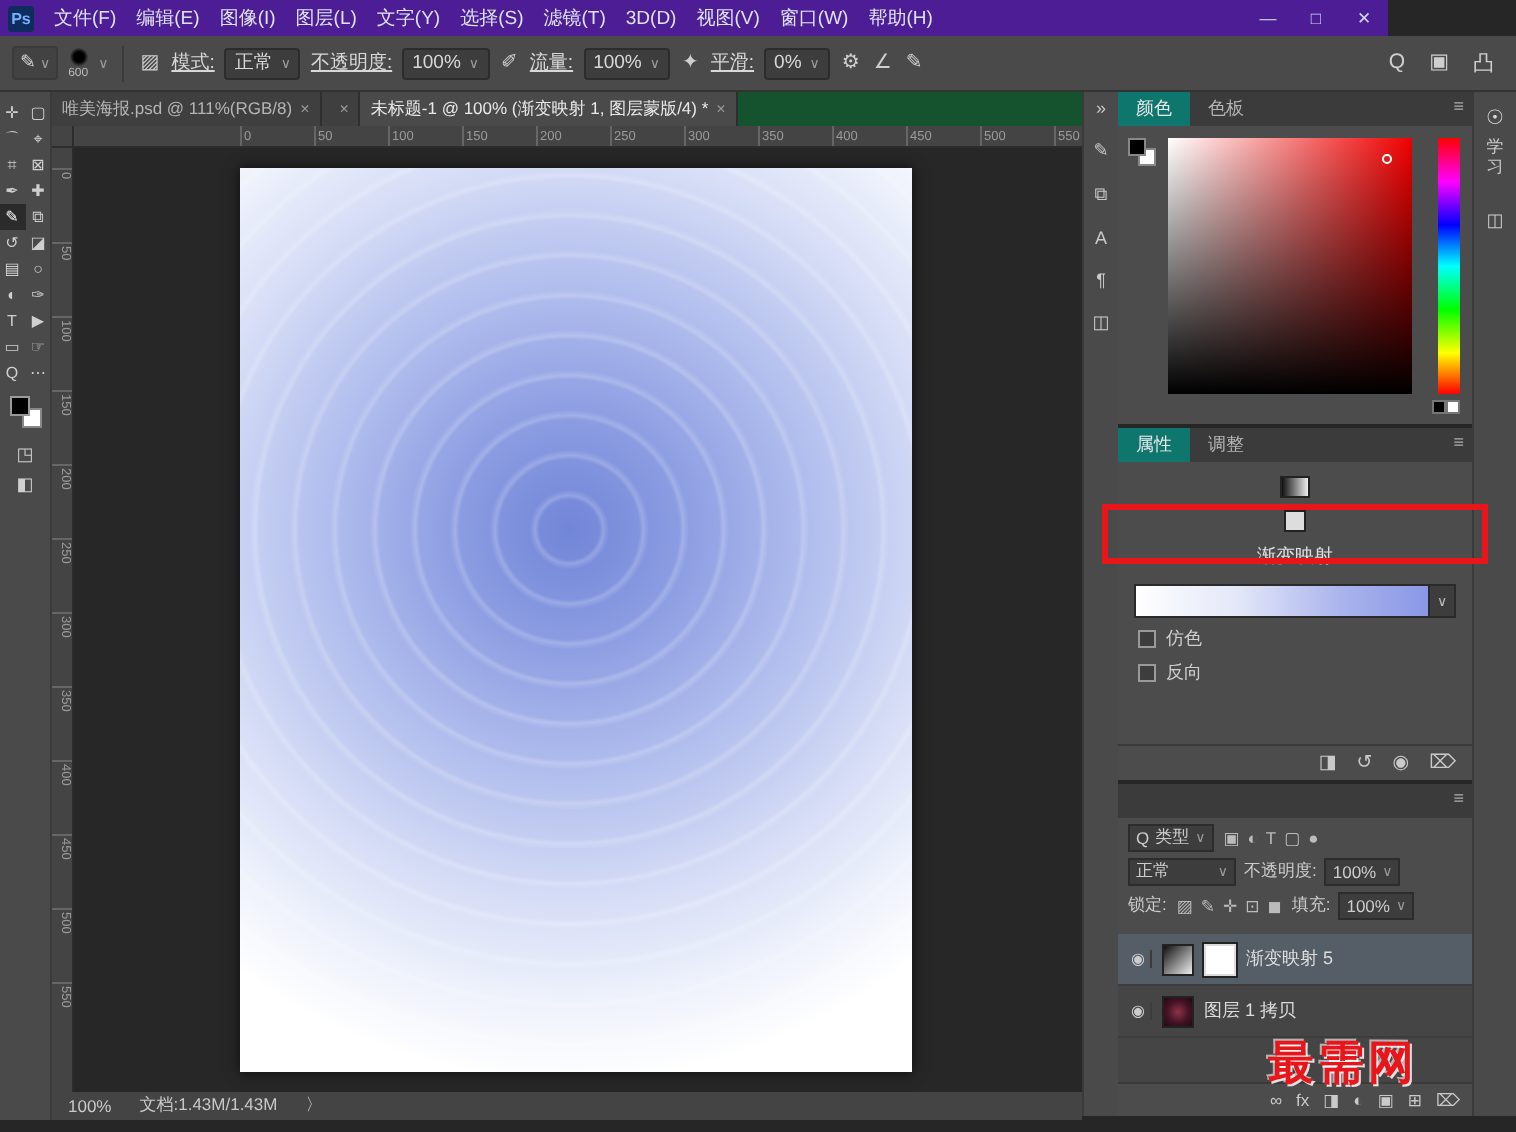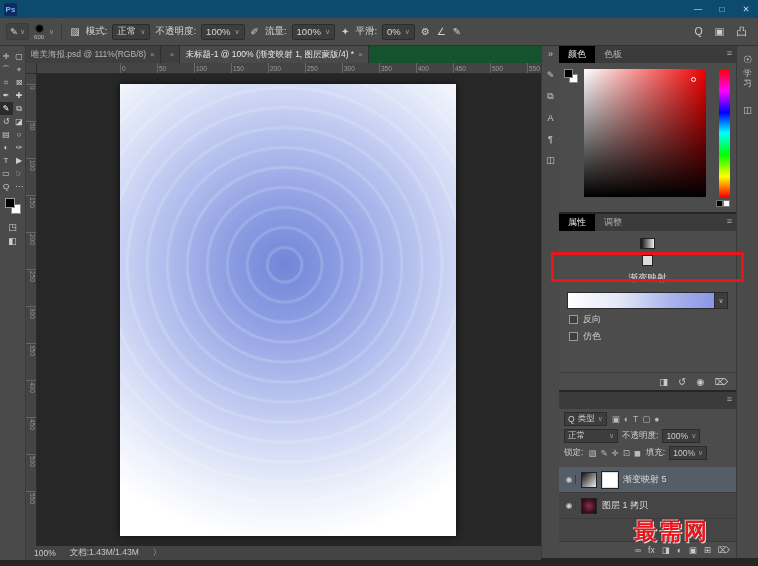--- a/index.html
+++ b/index.html
@@ -3,42 +3,42 @@
 <meta charset="utf-8">
 <style>
   * { box-sizing: border-box; margin: 0; padding: 0; }
   html,body { background:#111; }
   #app {
     position:relative; width:758px; height:566px; overflow:hidden;
     background:#262626; font-family:"Liberation Sans","DejaVu Sans",sans-serif;
     -webkit-font-smoothing:antialiased;
   }
   
-  .menubar { position:absolute; left:0; top:0; width:758px; height:18px;
-    background:#0c4a6e; display:flex; align-items:center; color:#dde3f2; font-size:9.5px; }
+  .menubar { position:absolute; left:0; top:0; width:694px; height:18px;
+    background:#4c1d95; display:flex; align-items:center; color:#dde3f2; font-size:9.5px; }
   .ps-logo { width:13px; height:13px; margin:0 5px 0 4px; background:#0e2d5e; color:#7ab1ff;
     font-size:8px; font-weight:bold; display:flex; align-items:center; justify-content:center; border-radius:2px; }
   .menus { display:flex; height:100%; align-items:center; }
   .menu-item { padding:0 5px; white-space:nowrap; cursor:default; }
   .win-controls { position:absolute; right:0; top:0; height:18px; display:flex; }
   .win-btn { width:24px; height:18px; display:flex; align-items:center; justify-content:center;
     font-size:8.5px; color:#cdd4e6; }
   
   .optionsbar { position:absolute; left:0; top:18px; width:758px; height:28px; background:#4a4a4a;
     border-bottom:1px solid #333; display:flex; align-items:center; gap:5px; padding:0 6px;
     font-size:9.5px; color:#d8d8d8; }
   .tool-preview { display:flex; align-items:center; gap:2px; padding:2px 3px; border:1px solid #3a3a3a;
     border-radius:2px; background:#424242; }
   .brush-preset { display:flex; flex-direction:column; align-items:center; line-height:1; }
   .brush-dot { width:9px; height:9px; border-radius:50%; background:radial-gradient(circle,#000 40%,rgba(0,0,0,0) 75%); }
   .brush-size { font-size:6px; color:#bbb; margin-top:1px; }
   .caret { font-size:7px; color:#9a9a9a; }
   .vsep { width:1px; height:18px; background:#3a3a3a; margin:0 2px; }
   .opt-icon { font-size:10px; color:#cfcfcf; padding:0 1px; }
-  .opt-label { white-space:nowrap; }
+  .opt-label { white-space:nowrap;text-decoration:underline; }
   .opt-select { background:#3d3d3d; border:1px solid #2c2c2c; border-radius:2px; height:16px;
     display:flex; align-items:center; gap:4px; padding:0 4px; white-space:nowrap; }
   .opt-right { margin-left:auto; display:flex; gap:10px; padding-right:4px; }
   .opt-right .opt-icon { font-size:10.5px; }
   
   .toolbar { position:absolute; left:0; top:46px; width:26px; height:514px; background:#4a4a4a;
     border-right:1px solid #3a3a3a; display:flex; flex-direction:column; align-items:center; padding-top:4px; }
   .tools-grid { display:grid; grid-template-columns:13px 13px; }
   .tool { width:13px; height:13px; display:flex; align-items:center; justify-content:center;
     font-size:8px; line-height:13px; color:#cfcfcf; }
@@ -82,21 +82,21 @@
   
   .panel-strip { position:absolute; left:541px; top:46px; width:18px; height:512px; background:#4a4a4a;
     border-left:1px solid #3a3a3a; display:flex; flex-direction:column; align-items:center;
     padding-top:3px; gap:11px; }
   .strip-icon { font-size:9px; color:#c9c9c9; }
   
   .panel { position:absolute; left:559px; width:177px; background:#4c4c4c; }
   .panel-header { height:17px; background:#3b3b3b; display:flex; align-items:stretch; font-size:9px;
     color:#b5b5b5; position:relative; }
   .panel-tab { padding:0 9px; display:flex; align-items:center; white-space:nowrap; }
-  .panel-tab.active { background:#000000; color:#e8e8e8; }
+  .panel-tab.active { background:#0f766e; color:#e8e8e8; }
   .panel-menu-icon { position:absolute; right:4px; top:2px; font-size:9px; color:#aaa; }
   
   .color-panel { top:46px; height:166px; }
   .mini-fgbg { position:absolute; left:5px; top:23px; width:14px; height:14px; }
   .mini-fgbg .b { position:absolute; left:0; top:0; width:9px; height:9px; background:#000; border:1px solid #888; }
   .mini-fgbg .w { position:absolute; right:0; bottom:0; width:9px; height:9px; background:#fff; border:1px solid #888; }
   .sat-square { position:absolute; left:25px; top:23px; width:122px; height:128px;
     background:linear-gradient(to top,#000,rgba(0,0,0,0)), linear-gradient(to right,#fff,#f00000); }
   .sat-picker { position:absolute; right:10px; top:8px; width:5px; height:5px; border:1px solid #fff;
     border-radius:50%; }
@@ -156,20 +156,33 @@
     font-size:23px; font-weight:bold; color:#e8151b; letter-spacing:2px;
     text-shadow:1px 1px 0 rgba(255,255,255,.85), -1px -1px 0 rgba(255,255,255,.6); pointer-events:none; }
 </style>
 </head>
 <body>
 
 <div id="app">
 
   <div class="menubar">
     <div class="ps-logo">Ps</div>
+    <div class="menus">
+        <div class="menu-item">文件(F)</div>
+        <div class="menu-item">编辑(E)</div>
+        <div class="menu-item">图像(I)</div>
+        <div class="menu-item">图层(L)</div>
+        <div class="menu-item">文字(Y)</div>
+        <div class="menu-item">选择(S)</div>
+        <div class="menu-item">滤镜(T)</div>
+        <div class="menu-item">3D(D)</div>
+        <div class="menu-item">视图(V)</div>
+        <div class="menu-item">窗口(W)</div>
+        <div class="menu-item">帮助(H)</div>
+      </div>
     <div class="win-controls">
         <div class="win-btn">—</div>
         <div class="win-btn">□</div>
         <div class="win-btn">✕</div>
       </div>
   </div>
 
   <div class="optionsbar">
     <div class="tool-preview">
       <span>✎</span>
@@ -346,25 +359,25 @@
       <span class="gm-icon"></span>
       <span class="gm-mask-icon"></span>
       <span>渐变映射</span>
     </div>
     <div class="gradient-row">
       <div class="gradient-preview"></div>
       <div class="gradient-caret">∨</div>
     </div>
     <div class="prop-check">
       <span class="checkbox"></span>
-      <span>反向</span>
+      <span>仿色</span>
     </div>
     <div class="prop-check">
       <span class="checkbox"></span>
-      <span>仿色</span>
+      <span>反向</span>
     </div>
     <div class="prop-footer">
         <span class="strip-icon">◨</span>
         <span class="strip-icon">↺</span>
         <span class="strip-icon">◉</span>
         <span class="strip-icon">⌦</span>
       </div>
   </div>
 
   <div class="red-highlight"></div>

